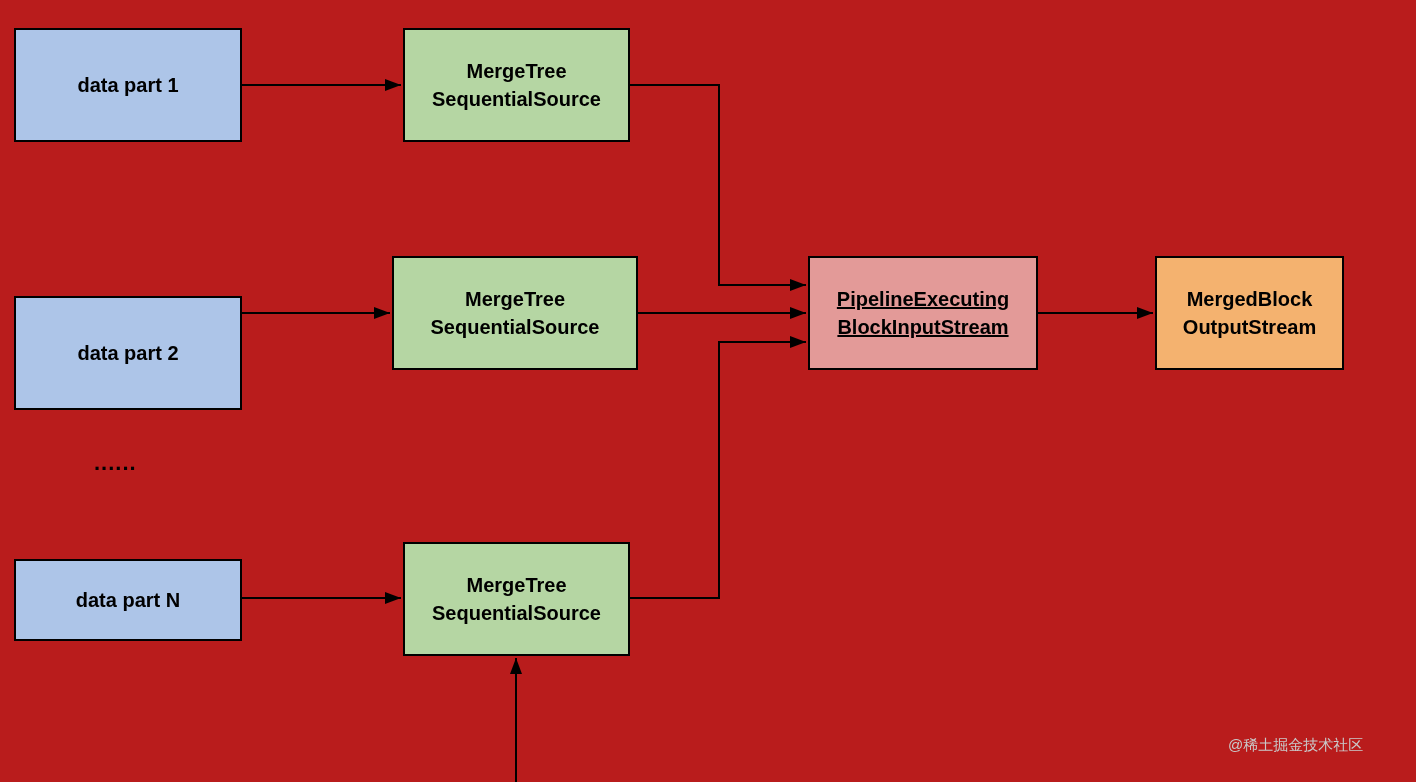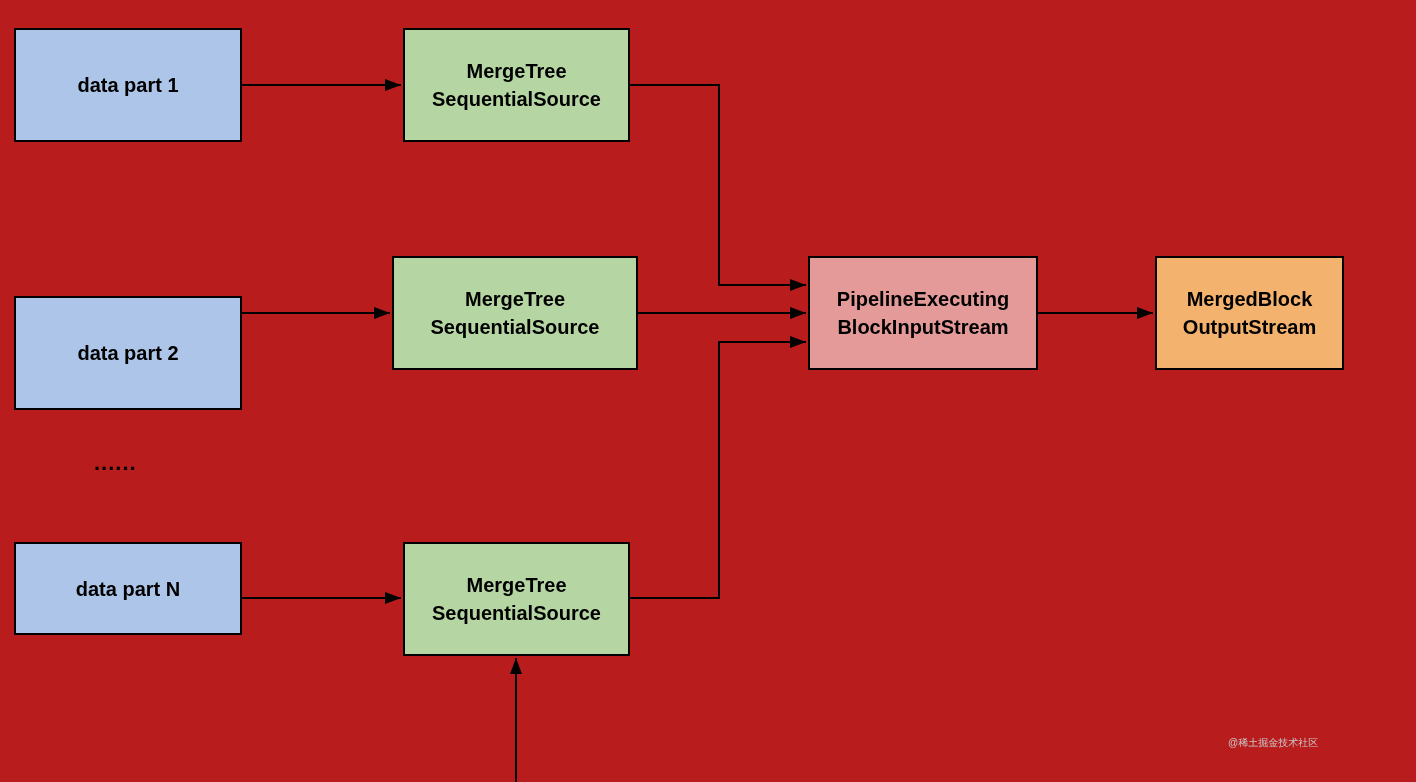--- a/index.html
+++ b/index.html
@@ -31,34 +31,34 @@
     line-height: 28px;
     color: #000000;
     white-space: pre-line;
   }
   .n-blue1   { left: 14px;   top: 28px;  width: 228px; height: 114px; }
   .n-green1  { left: 403px;  top: 28px;  width: 227px; height: 114px; }
   .n-blue2   { left: 14px;   top: 256px; width: 228px; height: 114px; margin-top: 40px; }
   .n-green2  { left: 392px;  top: 256px; width: 246px; height: 114px; }
   .n-red     { left: 808px;  top: 256px; width: 230px; height: 114px; }
   .n-orange  { left: 1155px; top: 256px; width: 189px; height: 114px; }
-  .n-blue3   { left: 14px;   top: 542px; width: 228px; height: 93px; }
+  .n-blue3   { left: 14px;   top: 559px; width: 228px; height: 82px; }
   .n-green3  { left: 403px;  top: 542px; width: 227px; height: 114px; }
   .ellipsis {
     position: absolute;
     left: 94px; top: 450px;
     font-weight: 700;
     font-size: 22px;
     letter-spacing: 1px;
     color: #000000;
   }
   .watermark {
     position: absolute;
     left: 1228px; top: 736px;
-    font-size: 10px;
+    font-size: 15px;
     color: #c9c9c9;
   }
   .edge {
     fill: none;
     stroke: #000000;
     stroke-width: 2;
   }
 </style>
 </head>
 <body>
@@ -84,21 +84,21 @@
   <div class="node n-blue1" style="background: rgb(173, 197, 232);">data part 1</div>
 
   <div class="node n-green1" style="background: rgb(181, 214, 163);">MergeTree
 SequentialSource</div>
 
   <div class="node n-blue2" style="background: rgb(173, 197, 232);">data part 2</div>
 
   <div class="node n-green2" style="background: rgb(181, 214, 163);">MergeTree
 SequentialSource</div>
 
-  <div class="node n-red" style="background: rgb(227, 154, 152);">PipelineExecuting
+  <div class="node n-red" style="background: rgb(227, 154, 152); text-decoration: underline;">PipelineExecuting
 BlockInputStream</div>
 
   <div class="node n-orange" style="background: rgb(244, 178, 111);">MergedBlock
 OutputStream</div>
 
   <div class="node n-blue3" style="background: rgb(173, 197, 232);">data part N</div>
 
   <div class="node n-green3" style="background: rgb(181, 214, 163);">MergeTree
 SequentialSource</div>
 

